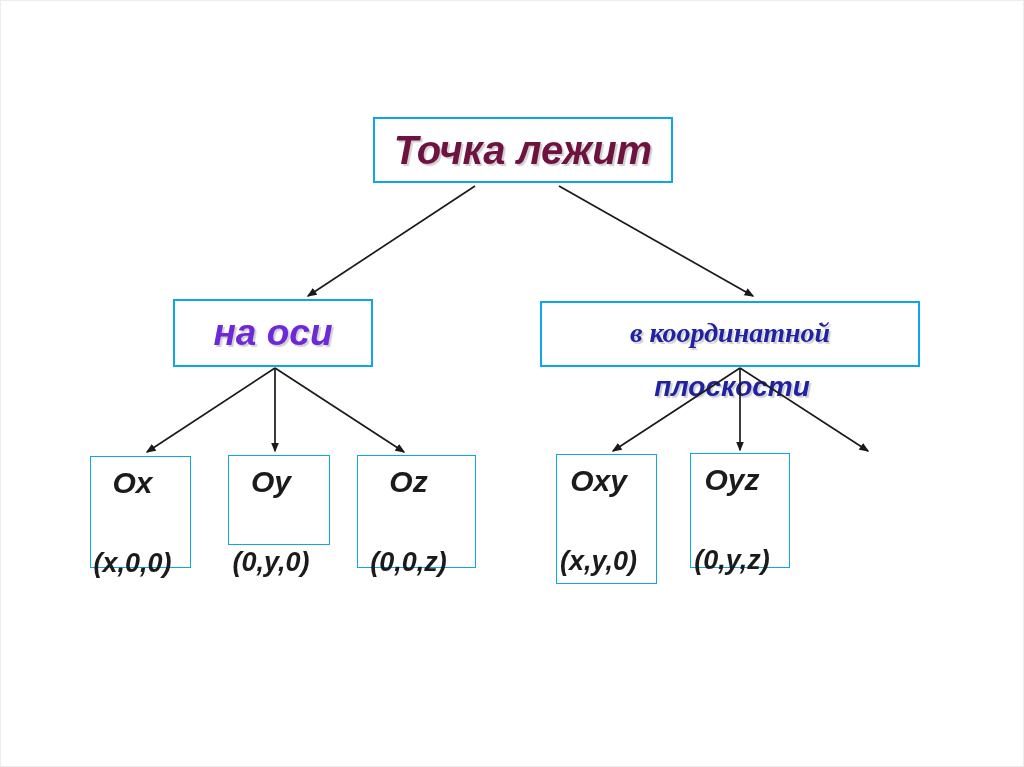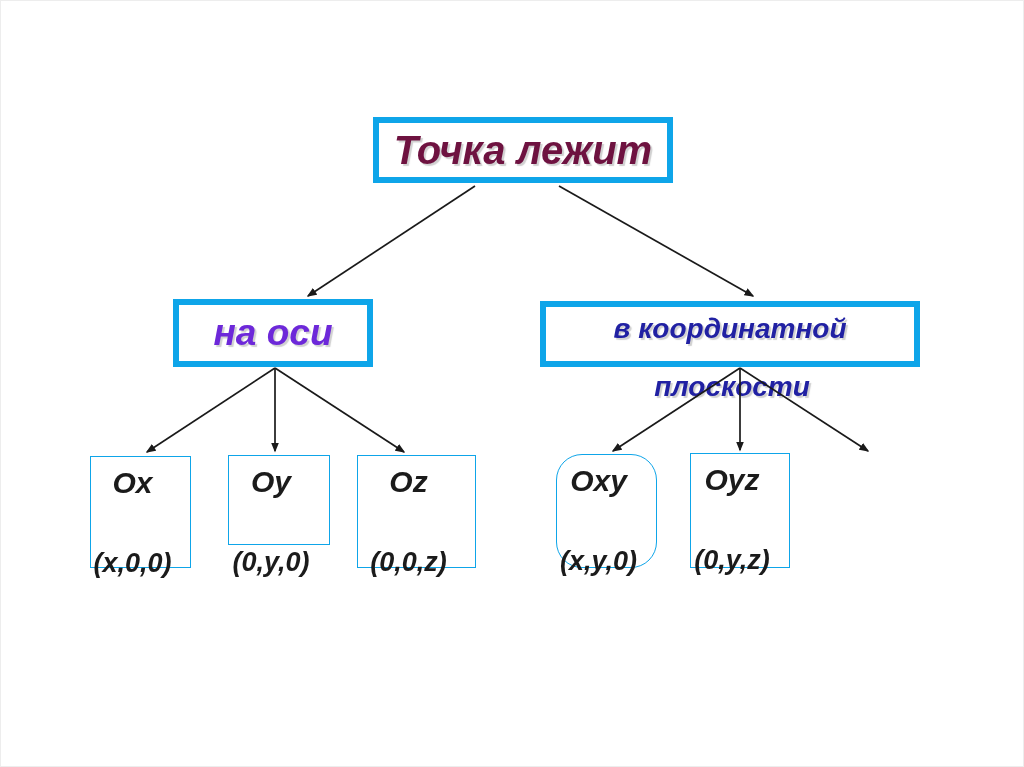--- a/index.html
+++ b/index.html
@@ -7,21 +7,21 @@
     position:relative;
     width:1024px;height:767px;
     background:#ffffff;
     box-shadow: inset 0 0 0 1px #ededed;
     font-family:"Liberation Sans", sans-serif;
     overflow:hidden;
   }
   .box{
     position:absolute;
     background:#ffffff;
-    border:6px solid #0ea5e9;
+    border:2px solid #0ea5e9;
     box-sizing:border-box;
     display:flex;align-items:center;justify-content:center;
     text-align:center;
   }
   .box.small{border-width:1.5px;}
   .t{
     font-weight:bold;font-style:italic;
     white-space:nowrap;
   }
   .root-label{
@@ -30,21 +30,21 @@
   }
   .axis-label{
     font-size:37px;color:#6d28d9;
     text-shadow:2px 2px 1px rgba(120,120,120,0.35);
   }
   .plane-label{
     font-size:28px;color:#2121a3;
     text-shadow:2px 2px 1px rgba(120,120,120,0.35);
   }
   #box-plane{align-items:flex-start;}
-  #box-plane .plane-label{padding-top:6px;}
+  #box-plane .plane-label{padding-top:14px;font-family:Liberation Serif, serif;}
   .plane-label-2{
     position:absolute;
     left:632px;top:371px;width:200px;
     text-align:center;
     font-size:28px;color:#2121a3;font-weight:bold;font-style:italic;
     text-shadow:2px 2px 1px rgba(120,120,120,0.35);
   }
   .leaf{
     flex-direction:column;
     justify-content:space-between;
@@ -81,21 +81,21 @@
   </div>
   <div class="box small leaf" style="left:228px;top:455px;width:102px;height:90px;">
     <span class="t leaf-label">Oy</span>
     <span class="t leaf-coords">(0,y,0)</span>
   </div>
   <div class="box small leaf" style="left:357px;top:455px;width:119px;height:113px;">
     <span class="t leaf-label">Oz</span>
     <span class="t leaf-coords">(0,0,z)</span>
   </div>
 
-  <div class="box small leaf" style="left:556px;top:454px;width:101px;height:114px;border-radius:26px;">
+  <div class="box small leaf" style="left:556px;top:454px;width:101px;height:130px;">
     <span class="t leaf-label">Oxy</span>
     <span class="t leaf-coords">(x,y,0)</span>
   </div>
   <div class="box small leaf" style="left:690px;top:453px;width:100px;height:115px;">
     <span class="t leaf-label">Oyz</span>
     <span class="t leaf-coords">(0,y,z)</span>
   </div>
 
   <svg class="arrows" width="1024" height="767" viewBox="0 0 1024 767">
     <defs>

